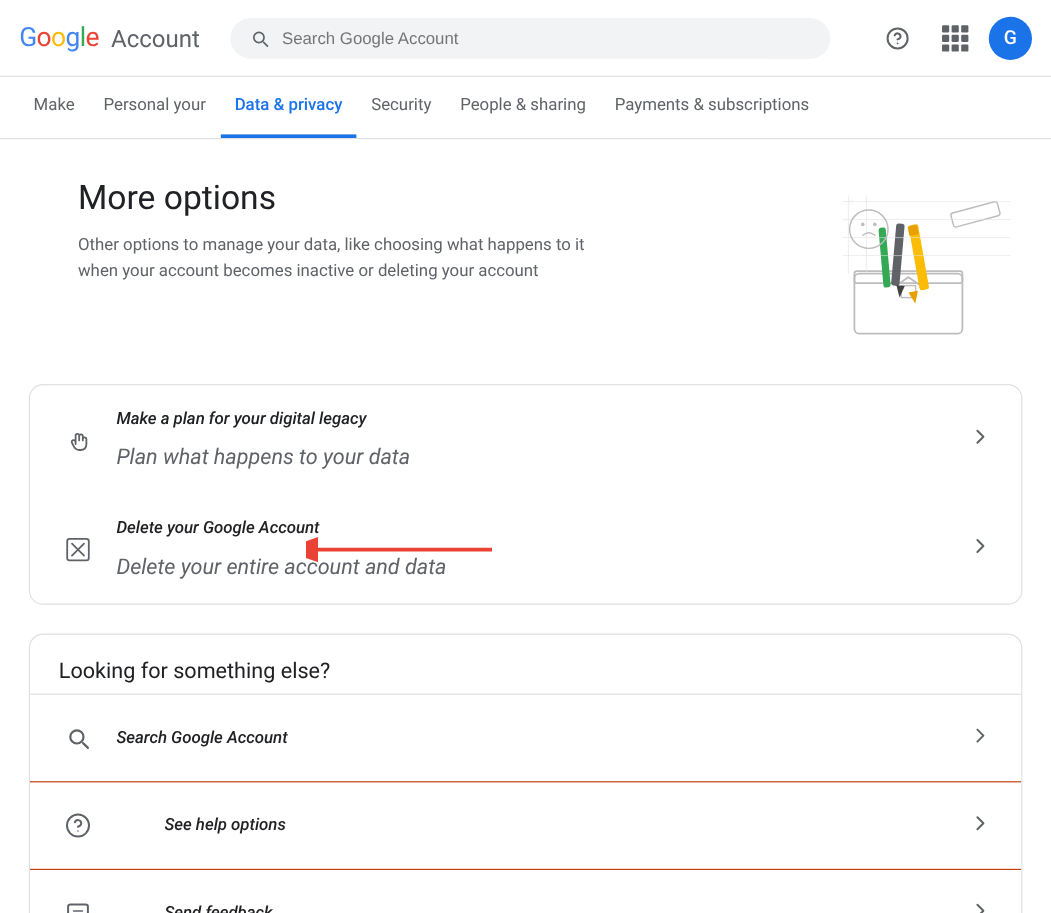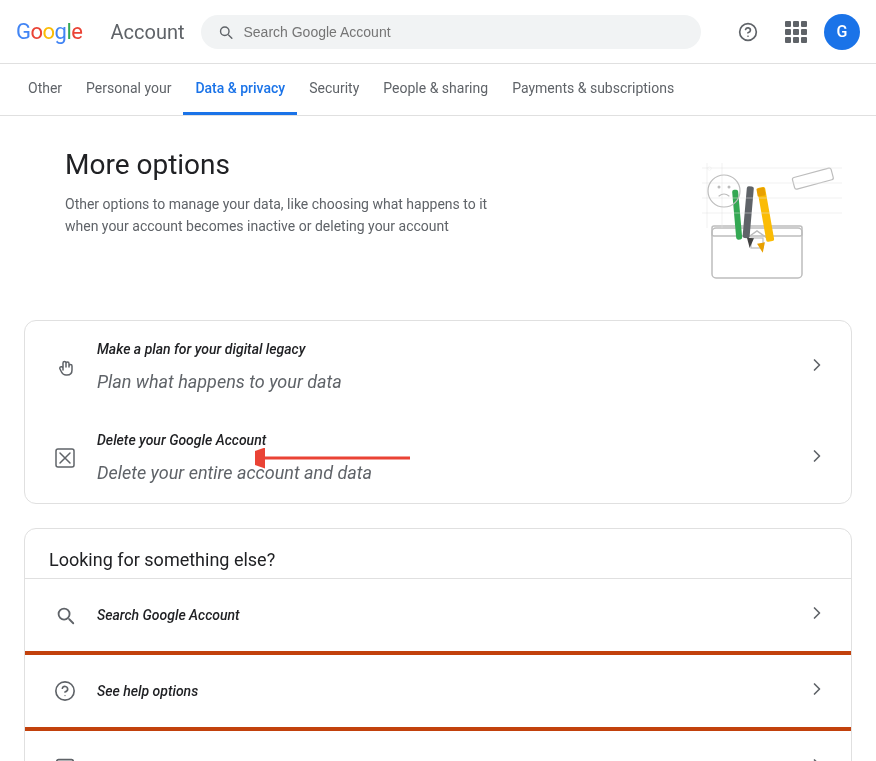--- a/index.html
+++ b/index.html
@@ -29,21 +29,21 @@
       letter-spacing: -0.5px;
     }
     .g-blue { color: #4285F4; }
     .g-red { color: #EA4335; }
     .g-yellow { color: #FBBC05; }
     .g-green { color: #34A853; }
     .logo-text {
       font-size: 20px;
       color: #5f6368;
       font-weight: 400;
-      margin-left: 24px;
+      margin-left: 6px;
       text-align: center;
     }
     .search-bar {
       flex: 1;
       max-width: 500px;
       display: flex;
       align-items: center;
       background: #f1f3f4;
       border-radius: 24px;
       padding: 8px 16px;
@@ -162,21 +162,22 @@
       display: flex;
       align-items: center;
       padding: 20px 24px;
       cursor: pointer;
       transition: background 0.15s;
       text-decoration: none;
       color: inherit;
       font-style: italic;
     }
     .card-item + .card-item {
-      border-top: 4px solid #c2410c;
+      border-top: 1px solid #c2410c;
+      gap: 40px;
     }
     .card-item-icon {
       width: 32px;
       height: 32px;
       display: flex;
       align-items: center;
       justify-content: center;
       color: #5f6368;
       flex-shrink: 0;
       font-size: 20px;
@@ -292,21 +293,21 @@
           <div class="waffle-dot"></div>
       </div>
     </button>
     <div class="avatar">
       <span>G</span>
     </div>
   </div>
 </header>
 
 <nav class="nav-tabs">
-  <a class="nav-tab">Other</a>
+  <a class="nav-tab">Make</a>
   <a class="nav-tab">Personal your</a>
   <a class="nav-tab active">Data &amp; privacy</a>
   <a class="nav-tab">Security</a>
   <a class="nav-tab">People &amp; sharing</a>
   <a class="nav-tab">Payments &amp; subscriptions</a>
 </nav>
 
 <div class="main-content">
 
   <div class="page-header">

